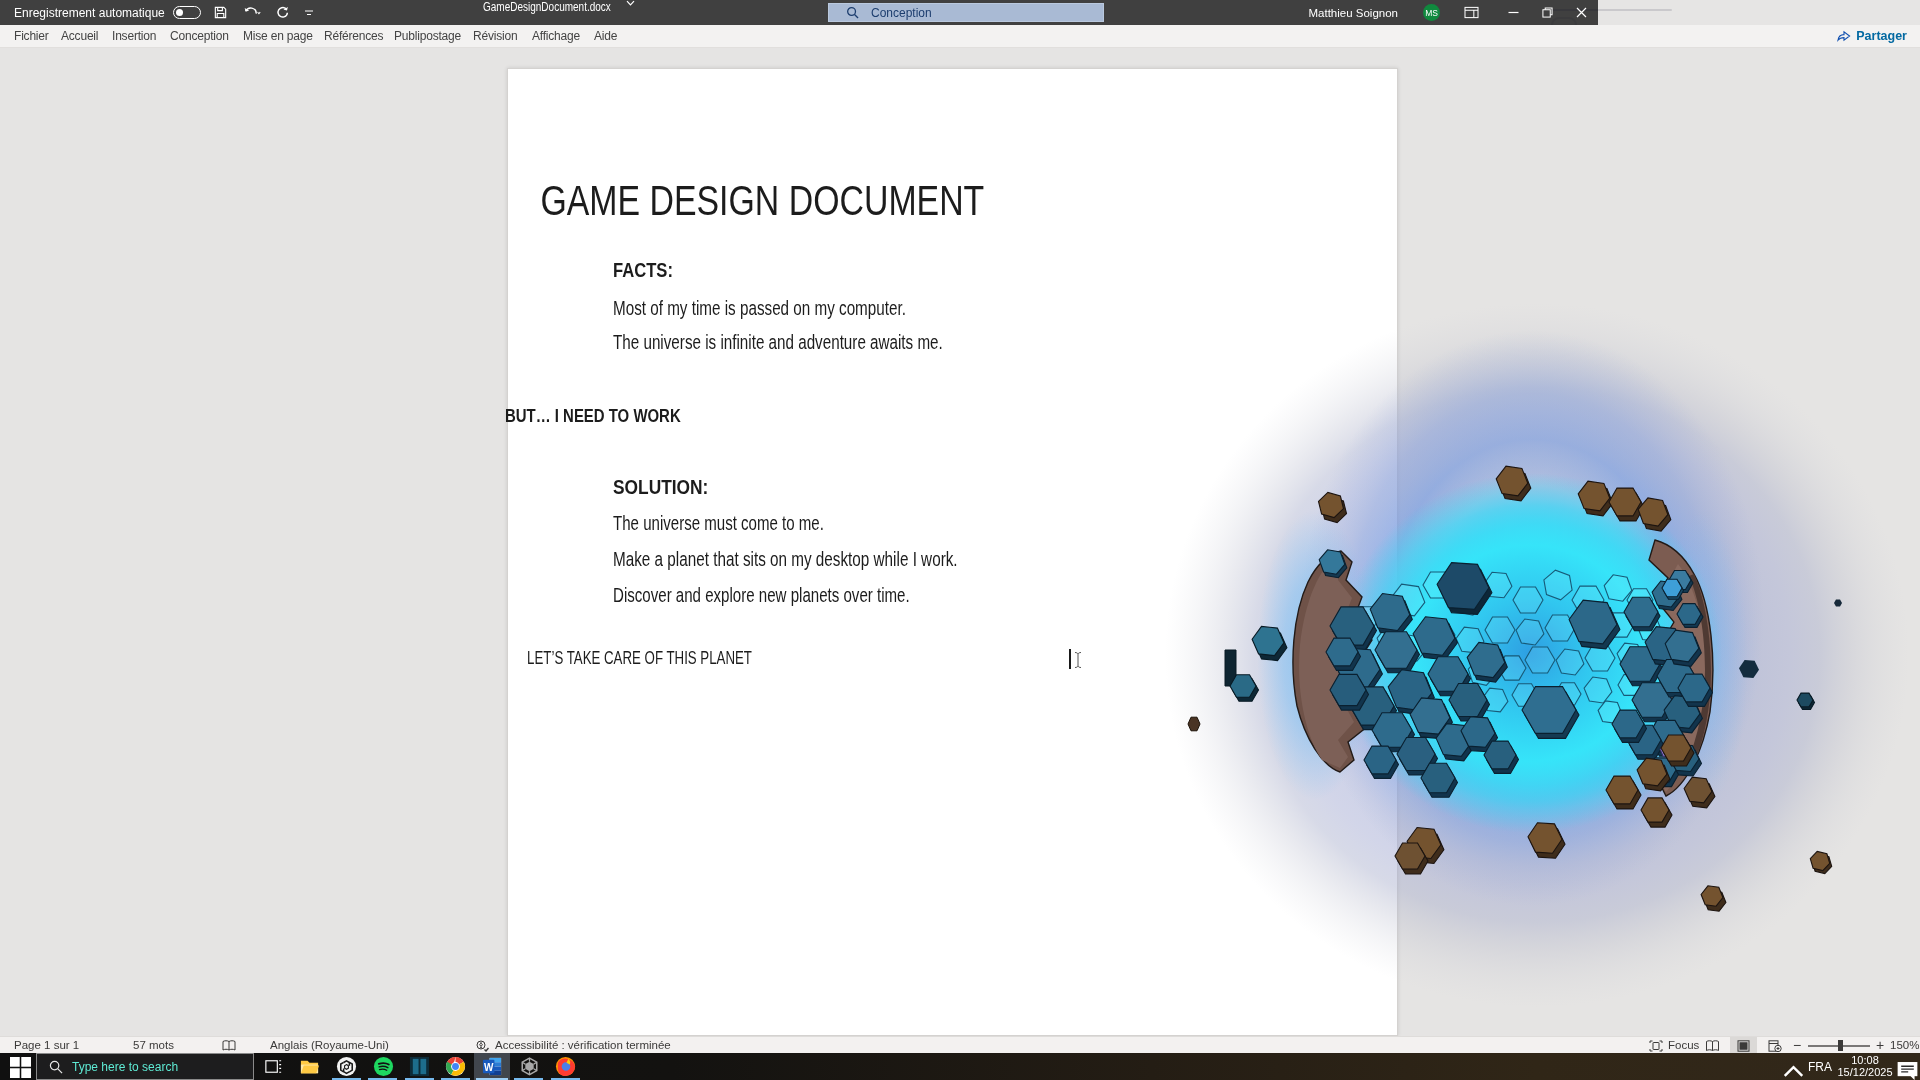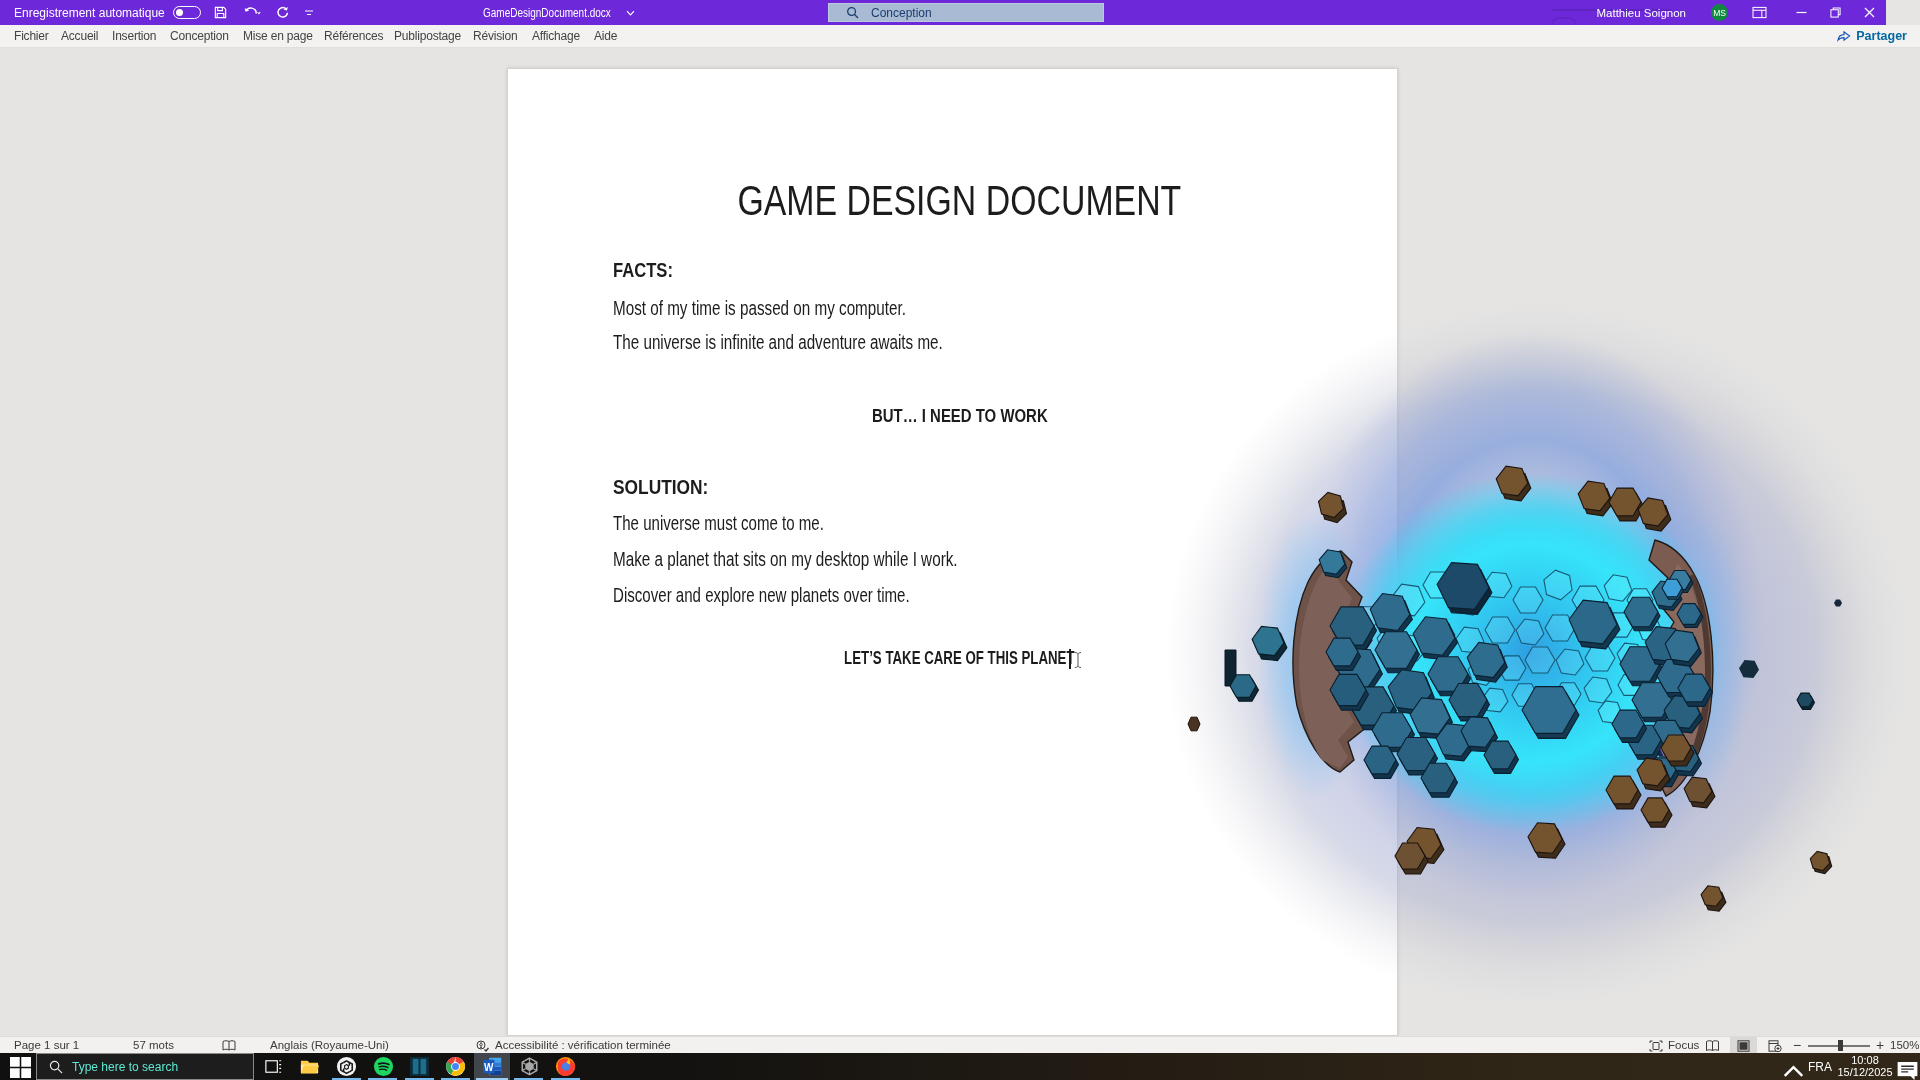--- a/index.html
+++ b/index.html
@@ -1,35 +1,35 @@
 <!DOCTYPE html>
 <html><head>
 <meta charset="utf-8">
 <style>
 * { margin:0; padding:0; box-sizing:border-box; }
 html,body { width:1920px; height:1080px; overflow:hidden; }
 body { font-family:"Liberation Sans",sans-serif; position:relative; background:#e6e5e4; }
-.titlebar { position:absolute; top:0; left:0; width:1886px; height:25px; background:#6d28d9; color:#fff; }
+.titlebar { position:absolute; top:0; left:0; width:1598px; height:25px; background:#404040; color:#fff; }
 .tb-left { position:absolute; left:14px; top:0; height:25px; display:flex; align-items:center; color:#fff; font-size:12px; }
 .toggle { display:inline-block; width:28px; height:13px; border:1px solid #fff; border-radius:7px; position:relative; margin-left:8px; }
 .toggle::before { content:""; position:absolute; left:2px; top:2px; width:7px; height:7px; background:#fff; border-radius:50%; }
 .qat { display:flex; align-items:center; margin-left:12px; gap:14px; }
 .searchbox { position:absolute; left:828px; top:3px; width:276px; height:19px; background:#a9bad4; border:1px solid #bac9de; display:flex; align-items:center; color:#1c3d6e; font-size:12px; }
 .tb-right { position:absolute; right:0; top:0; height:25px; display:flex; align-items:center; font-size:12px; }
 .avatar { width:17px; height:17px; border-radius:50%; background:#10893e; color:#fff; font-size:8.5px; display:flex; align-items:center; justify-content:center; }
 .wbtn { width:34px; height:25px; display:flex; align-items:center; justify-content:center; }
 .tabs { position:absolute; top:25px; left:0; width:1920px; height:23px; background:#f3f2f1; border-bottom:1px solid #e1dfdd; font-size:12px; letter-spacing:-0.2px; color:#444; }
 .tabs .t { position:absolute; top:4px; }
 .partager { position:absolute; right:13px; top:29px; font-size:12.5px; color:#0369a1; font-weight:bold; display:flex; align-items:center; gap:5px;}
 .workspace { position:absolute; top:48px; left:0; width:1920px; height:988px; background:#e5e4e3; }
 .page { position:absolute; left:507px; top:20px; width:891px; height:968px; background:#fff; border:1px solid #d4d2d0; box-shadow:0 0 4px rgba(0,0,0,0.12); }
 .doc { position:absolute; top:48px; left:0; width:1920px; height:988px; color:#1c1c1c; }
 .dline { position:absolute; white-space:nowrap; }
 .sx { display:inline-block; transform-origin:0 0; }
-.center { left:514px; width:891px; text-align:center; }
+.center { left:487px; width:891px; text-align:left; }
 .planet { position:absolute; left:0; top:0; width:1920px; height:1080px; pointer-events:none; }
 .statusbar { position:absolute; top:1036px; left:0; width:1920px; height:17px; background:#f3f1f0; border-top:1px solid #dedcda; font-size:11.5px; color:#3b3a39; }
 .sb { position:absolute; top:2px; }
 .taskbar { position:absolute; top:1053px; left:0; width:1920px; height:27px; background:linear-gradient(90deg,#101010 0%,#131210 35%,#241d14 60%,#302617 80%,#32281a 100%); }
 .tsearch { position:absolute; left:36px; top:0; width:218px; height:27px; background:#1d1d1e; border:1px solid #8a8a8a; display:flex; align-items:center; color:#5eead4; font-size:12px; }
 .ticon { position:absolute; top:3px; width:21px; height:21px; }
 .uline { position:absolute; top:25px; height:2px; background:#76b9ed; }
 </style>
 </head>
 <body>
@@ -51,21 +51,21 @@
         </svg>
       <svg width="15" height="15" viewBox="0 0 16 16" fill="none" stroke="#fff">
           <path d="M12.6 5.2 C11.5 3.3 9.2 2.3 7 2.9 C4.3 3.6 2.7 6.4 3.4 9.1 C4.1 11.8 6.9 13.4 9.6 12.7 C11.7 12.1 13.1 10.3 13.2 8.2" stroke-width="1.5"></path>
           <path d="M13.8 2 L12.6 5.8 L8.9 4.9" fill="#fff" stroke="none"></path>
         </svg>
       <svg width="10" height="10" viewBox="0 0 10 10" fill="none" stroke="#fff" stroke-width="1.1">
           <path d="M1 3h8M3 6.5h4"></path>
         </svg>
     </div>
   </div>
-  <div style="position:absolute; left:483px; top:0; height:25px; display:flex; align-items:center; font-size:12.5px; color:#fff;"><span style="display:inline-block; transform:scaleX(0.8); transform-origin:0 50%; white-space:nowrap;">GameDesignDocument.docx</span><span style="margin-left:-20px"></span>&nbsp;<svg width="9" height="6" viewBox="0 0 9 6" fill="none" stroke="#fff" stroke-width="1.2">
+  <div style="position:absolute; left:483px; top:0; height:25px; display:flex; align-items:flex-start; font-size:12.5px; color:#fff;"><span style="display:inline-block; transform:scaleX(0.8); transform-origin:0 50%; white-space:nowrap;">GameDesignDocument.docx</span><span style="margin-left:-20px"></span>&nbsp;<svg width="9" height="6" viewBox="0 0 9 6" fill="none" stroke="#fff" stroke-width="1.2">
         <path d="M1 1.2 L4.5 4.8 L8 1.2"></path>
       </svg></div>
   <div class="searchbox">
     <svg style="margin-left:17px" width="13" height="13" viewBox="0 0 14 14" fill="none" stroke="#1c3d6e" stroke-width="1.4">
         <circle cx="6" cy="6" r="4.2"></circle>
         <path d="M9.2 9.2 L13 13"></path>
       </svg>
     <span style="margin-left:12px">Conception</span>
   </div>
   <div id="ghostline" style="position:absolute; left:1552px; top:9px; width:120px; height:2px; background:rgba(0,0,30,0.12); border-radius:1px;"></div>
@@ -124,21 +124,21 @@
 <div class="doc" style="top:0">
   <div class="dline center" style="top:177px; font-size:42px;"><span class="sx" style="transform:scaleX(0.806); transform-origin:50% 0;">GAME DESIGN DOCUMENT</span></div>
   <div class="dline" style="left:613px; top:258.5px; font-size:20.3px; font-weight:bold;text-align:right;"><span class="sx" style="transform:scaleX(0.818);">FACTS:</span></div>
   <div class="dline" style="left:613px; top:297.8px; font-size:19.3px;"><span class="sx" style="transform:scaleX(0.790);">Most of my time is passed on my computer.</span></div>
   <div class="dline center" style="top:406.1px; font-size:18px; font-weight:bold;"><span class="sx" style="transform:scaleX(0.830); transform-origin:50% 0;">BUT… I NEED TO WORK</span></div>
   <div class="dline" style="left:613px; top:331.8px; font-size:19.3px;"><span class="sx" style="transform:scaleX(0.789);">The universe is infinite and adventure awaits me.</span></div>
   <div class="dline" style="left:613px; top:475.6px; font-size:20.3px; font-weight:bold;"><span class="sx" style="transform:scaleX(0.855);">SOLUTION:</span></div>
   <div class="dline" style="left:613px; top:512.8px; font-size:19.3px;"><span class="sx" style="transform:scaleX(0.781);">The universe must come to me.</span></div>
   <div class="dline" style="left:613px; top:584.8px; font-size:19.3px;"><span class="sx" style="transform:scaleX(0.782);">Discover and explore new planets over time.</span></div>
   <div class="dline" style="left:613px; top:548.8px; font-size:19.3px;"><span class="sx" style="transform:scaleX(0.792);">Make a planet that sits on my desktop while I work.</span></div>
-  <div class="dline center" style="top:648.1px; font-size:18px; font-weight:bold;"><span class="sx" style="transform:scaleX(0.737); transform-origin:50% 0;">LET’S TAKE CARE OF THIS PLANET</span></div>
+  <div class="dline center" style="top:648.1px; font-size:18px; font-weight:normal;"><span class="sx" style="transform:scaleX(0.737); transform-origin:50% 0;">LET’S TAKE CARE OF THIS PLANET</span></div>
   <div style="position:absolute; left:1069px; top:649px; width:1.6px; height:20px; background:#1a1a1a;"></div>
   <svg style="position:absolute; left:1073px; top:651px;" width="10" height="18" viewBox="0 0 10 18" fill="none" stroke="#555" stroke-width="1">
       <path d="M2 1.5 C3.5 1.5 4.5 2 5 3 C5.5 2 6.5 1.5 8 1.5 M5 3 V15 M2 16.5 C3.5 16.5 4.5 16 5 15 C5.5 16 6.5 16.5 8 16.5"></path>
     </svg>
 </div>
 
 <div class="planet" id="planetbox">
 <svg width="1920" height="1080" viewBox="0 0 1920 1080">
 <defs>
 <radialGradient id="halo" cx="50%" cy="50%" r="50%">

